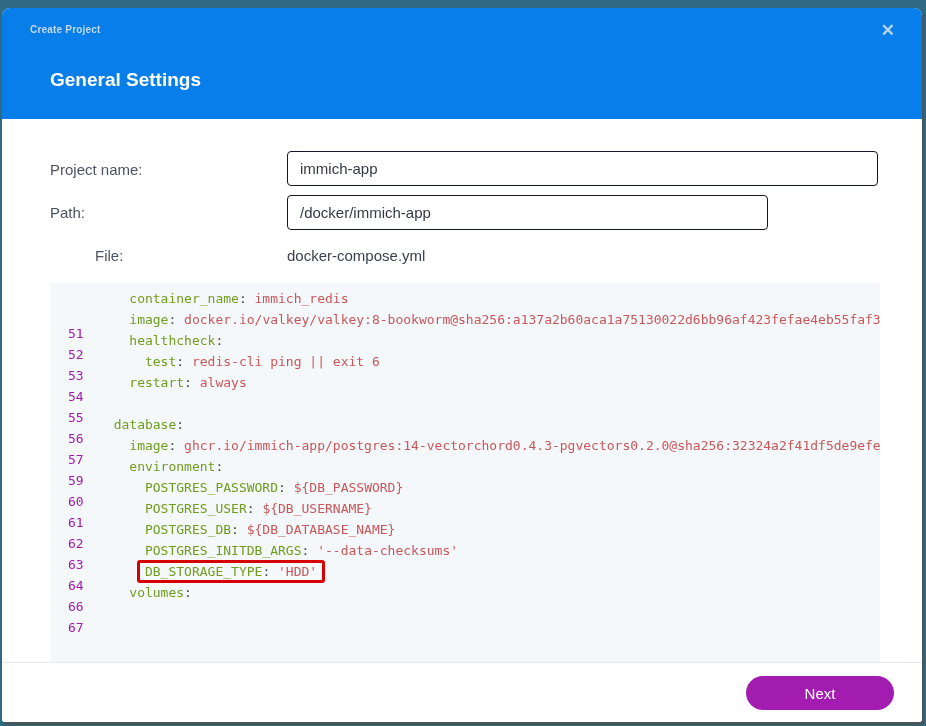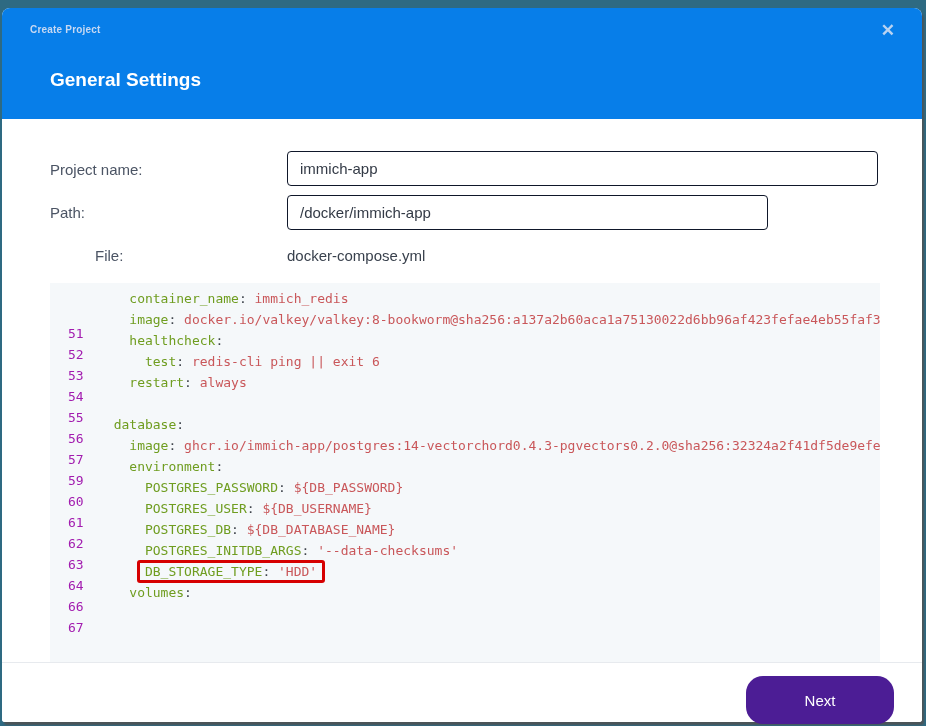--- a/index.html
+++ b/index.html
@@ -90,22 +90,22 @@
     padding: 1px 5px; margin-left: -8px;
     border-radius: 3px;
   }
   .footer {
     position: absolute; left: 0; right: 0; bottom: 0; height: 60px;
     border-top: 1px solid #e7eaee; background: #fff;
     border-radius: 0 0 3px 3px;
   }
   .next-btn {
     position: absolute; right: 28px; top: 13px;
-    width: 148px; height: 48px;
-    background: #4c1d95; color: #ffffff;
+    width: 148px; height: 34px;
+    background: #a21caf; color: #ffffff;
     border: none; border-radius: 17px;
     font-size: 15px; cursor: pointer;
     font-family: "Liberation Sans", sans-serif;
   }
 </style>
 </head>
 <body>
 
 <div class="dialog">
 

